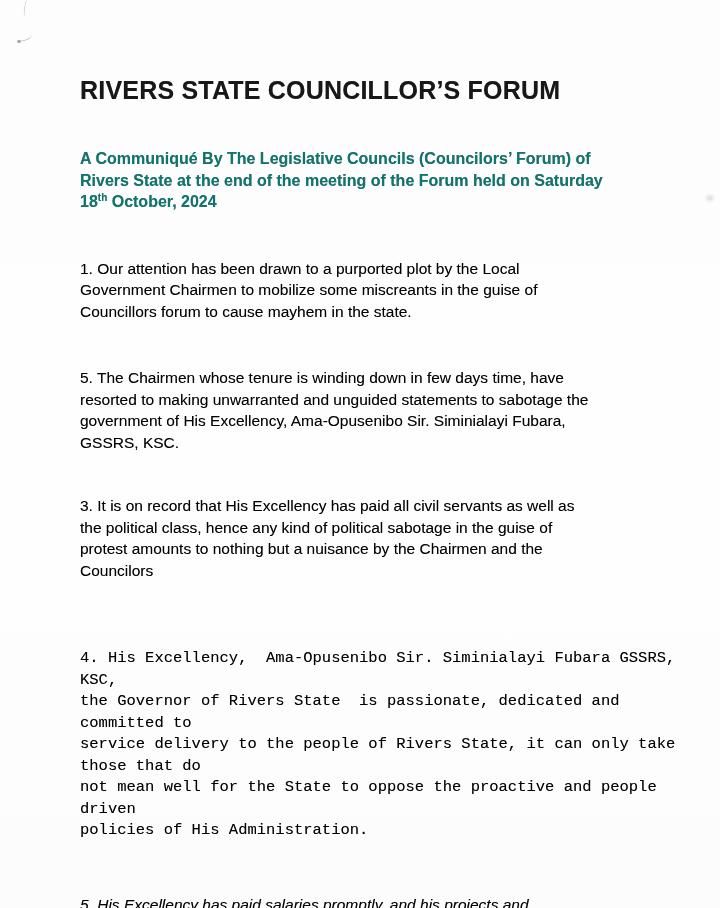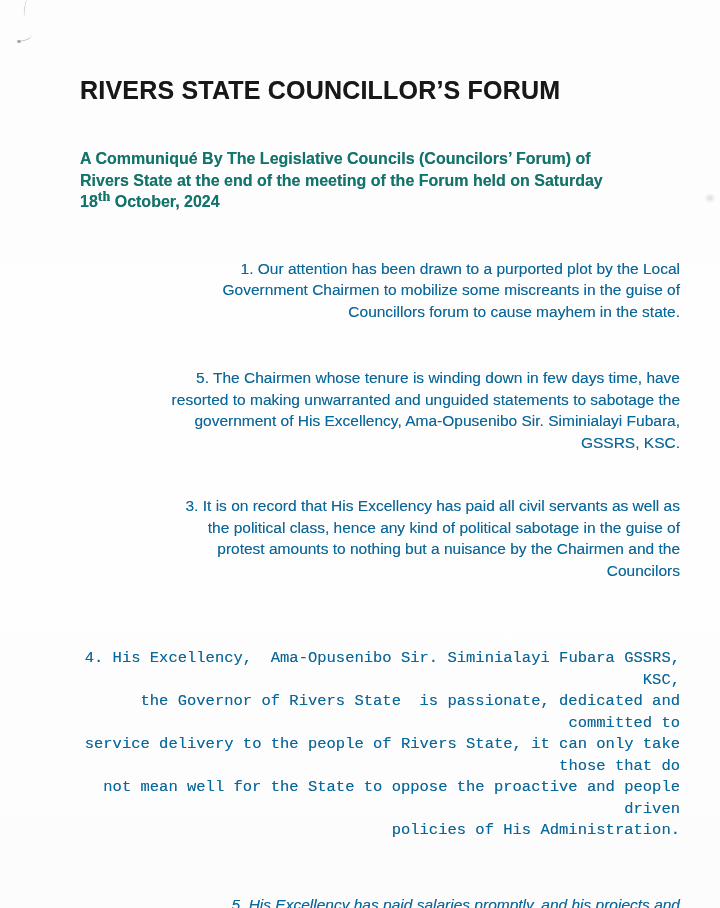--- a/index.html
+++ b/index.html
@@ -35,35 +35,33 @@
     font-size: 16px;
     font-weight: bold;
     line-height: 21.5px;
     margin: 0 0 45px 0;
     white-space: pre-wrap;
     max-width: 600px;
     color: #0f766e;
     text-shadow: 0 0 0.4px rgba(30,30,30,0.45);
   }
   .subtitle sup {
-    font-size: 14px;
+    font-size: 10px;
     line-height: 0;
     vertical-align: super;
-    font-family: Liberation Serif, serif;
   }
   .para {
     font-size: 15.5px;
     font-weight: 400;
     line-height: 21.5px;
     margin: 0;
     white-space: pre-wrap;
     max-width: 605px;
-    color: #0369a1;
+    color: #000000;
     text-shadow: 0 0 0.4px rgba(40,40,40,0.4);
-    text-align: right;
   }
   .para-1 { margin-bottom: 45px; }
   .para-2 { margin-bottom: 42px; }
   .para-3 { margin-bottom: 67px; }
   .para-4 { margin-bottom: 52px; font-family: Liberation Mono, monospace; }
   .para-5 { margin-bottom: 0; font-style: italic; }
 
   
   .scan-mark-squiggle {
     position: absolute;

